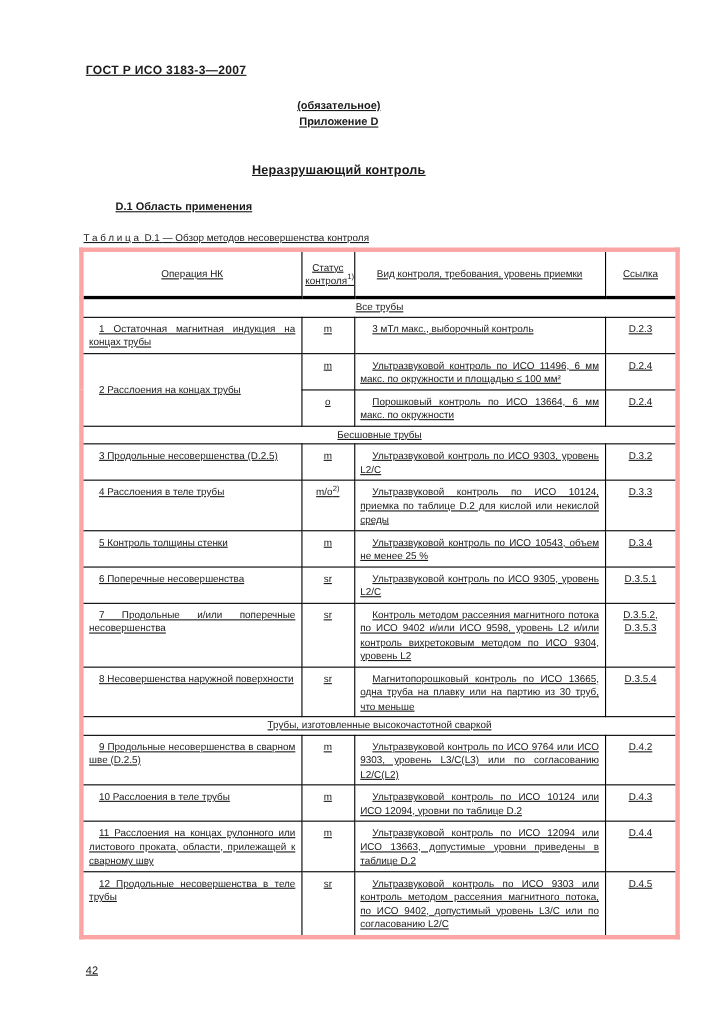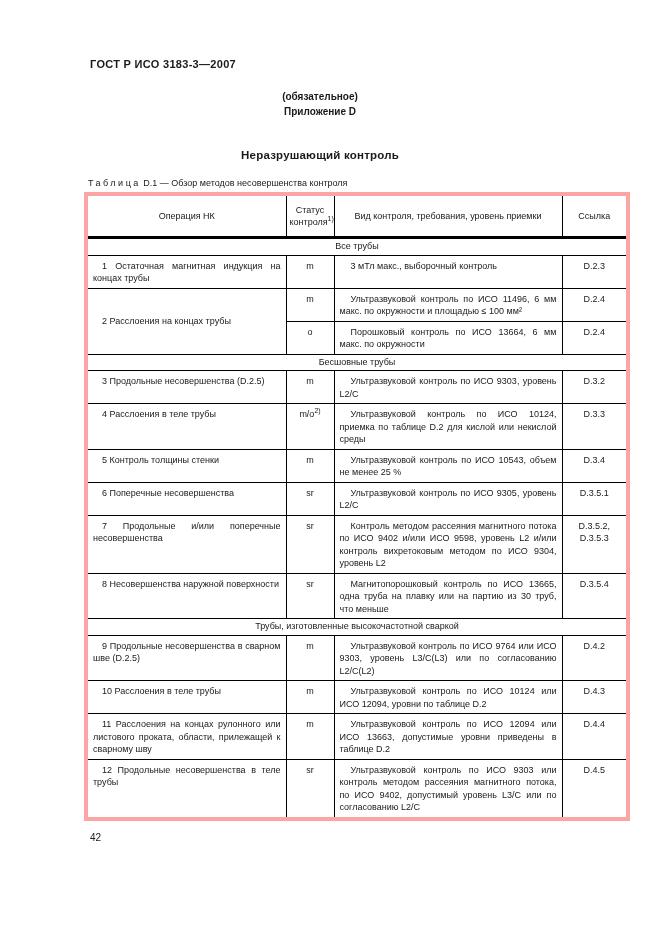--- a/index.html
+++ b/index.html
@@ -7,23 +7,24 @@
     position: relative;
     width: 661px;
     height: 936px;
     background: #ffffff;
     color: #1a1a1a;
     font-family: "Liberation Sans", "DejaVu Sans", sans-serif;
     overflow: hidden;
   }
   .content {
     position: absolute;
-    left: 84px;
+    left: 72px;
     top: 58px;
     width: 472px;
+    text-decoration: underline;
   }
   .doc-code {
     font-weight: bold;
     font-size: 11px;
     padding-left: 6px;
     letter-spacing: 0.3px;
   }
   .appendix {
     margin-top: 19px;
     text-align: center;
@@ -92,40 +93,41 @@
   table.d1 td.control { text-align: justify; text-indent: 11px; }
   table.d1 td.ref { text-align: center; padding-left: 2px; padding-right: 2px; }
   table.d1 tr.section-row td {
     text-align: center;
     text-indent: 0;
     padding: 1px 2px 2px;
   }
   sup { font-size: 7px; line-height: 0; vertical-align: super; }
 
   .page-number {
-    margin-top: 11px;
+    margin-top: 23px;
     padding-left: 6px;
     font-size: 10px;
   }
 </style>
 </head>
 <body>
 
 <div class="page">
   <div class="content">
 
     <div class="doc-code">ГОСТ Р ИСО 3183-3—2007</div>
 
     <div class="appendix">
       <div>(обязательное)</div>
       <div>Приложение D</div>
     </div>
 
     <div class="main-title">Неразрушающий контроль</div>
 
+    <div class="section-heading">D.1  Область применения</div>
 
 
     <div class="table-caption">
       <span class="caption-label">Таблица</span>
       <span>D.1</span>
       <span>—</span>
       <span>Обзор методов несовершенства контроля</span>
     </div>
 
     <table class="d1">

